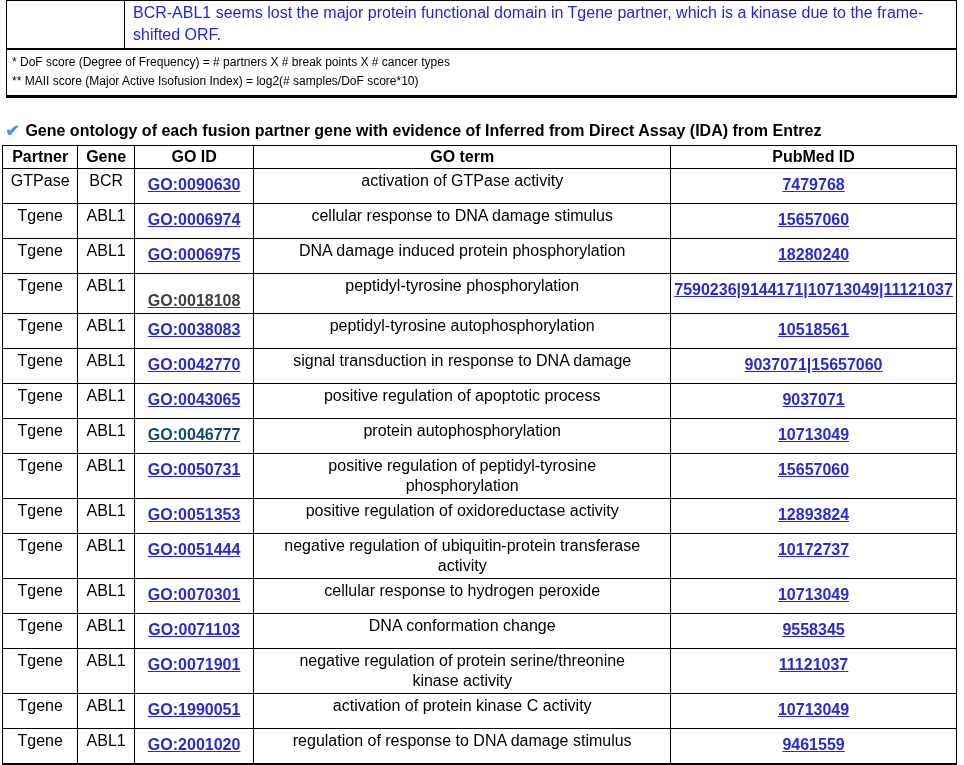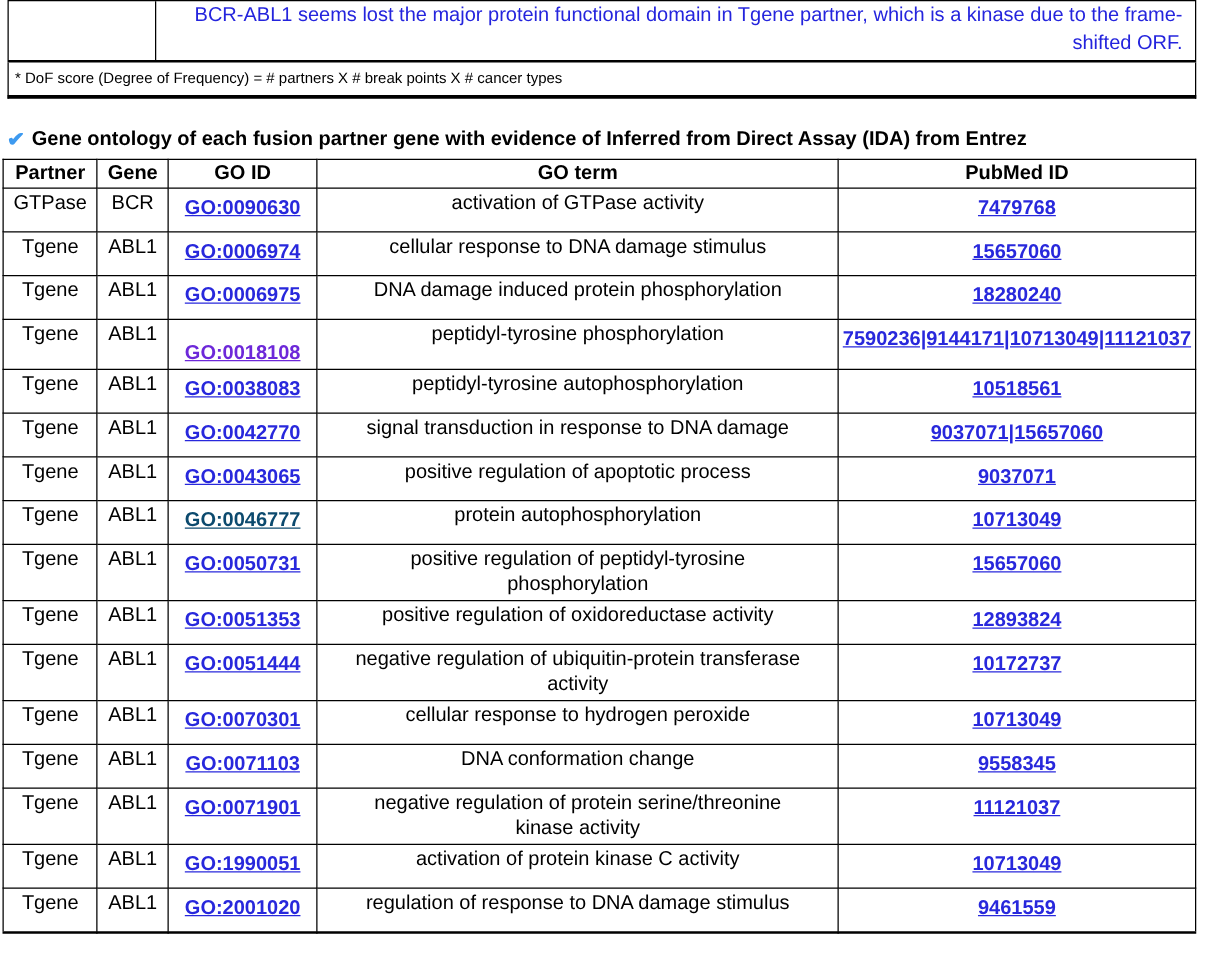--- a/index.html
+++ b/index.html
@@ -12,21 +12,20 @@
     overflow: hidden;
   }
   .page { width: 964px; height: 765px; }
 
   
   .top-block { margin-left: 6px; width: 951px; }
   .note-row {
     display: flex;
     border: 1px solid #000;
     border-bottom: 2px solid #000;
-    text-align: right;
   }
   .note-left {
     width: 118px;
     border-right: 1px solid #000;
     flex: 0 0 auto;
   }
   .note-cell {
     flex: 1 1 auto;
     font-size: 16px;
     line-height: 22px;
@@ -102,20 +101,21 @@
 
 <div class="page">
 
   <div class="top-block">
     <div class="note-row">
       <div class="note-left"></div>
       <div class="note-cell" style="color: rgb(36, 36, 221);">BCR-ABL1 seems lost the major protein functional domain in Tgene partner, which is a kinase due to the frame-shifted ORF.</div>
     </div>
     <div class="footnotes">
       <div>* DoF score (Degree of Frequency) = # partners X # break points X # cancer types</div>
+      <div>** MAII score (Major Active Isofusion Index) = log2(# samples/DoF score*10)</div>
     </div>
   </div>
 
   <div class="section-title">
     <span class="check-icon" style="color: rgb(61, 154, 240);">✔</span>
     <span>Gene ontology of each fusion partner gene with evidence of Inferred from Direct Assay (IDA) from Entrez</span>
   </div>
 
   <table class="go-table">
     <thead>
@@ -148,21 +148,21 @@
     <td class="c-partner">Tgene</td>
     <td class="c-gene">ABL1</td>
     <td class="c-goid"><a href="#" class="lnk" style="color: rgb(40, 40, 220);">GO:0006975</a></td>
     <td class="c-term">DNA damage induced protein phosphorylation</td>
     <td class="c-pubmed"><a href="#" class="lnk" style="color: rgb(40, 40, 220);">18280240</a></td>
   </tr>
 
   <tr>
     <td class="c-partner">Tgene</td>
     <td class="c-gene">ABL1</td>
-    <td class="c-goid"><a href="#" class="lnk" style="color: #6d28d9; margin-top: 16px;">GO:0018108</a></td>
+    <td class="c-goid"><a href="#" class="lnk" style="color: #404040; margin-top: 16px;">GO:0018108</a></td>
     <td class="c-term">peptidyl-tyrosine phosphorylation</td>
     <td class="c-pubmed"><a href="#" class="lnk" style="color: rgb(40, 40, 220);">7590236|9144171|10713049|11121037</a></td>
   </tr>
 
   <tr>
     <td class="c-partner">Tgene</td>
     <td class="c-gene">ABL1</td>
     <td class="c-goid"><a href="#" class="lnk" style="color: rgb(40, 40, 220);">GO:0038083</a></td>
     <td class="c-term">peptidyl-tyrosine autophosphorylation</td>
     <td class="c-pubmed"><a href="#" class="lnk" style="color: rgb(40, 40, 220);">10518561</a></td>

